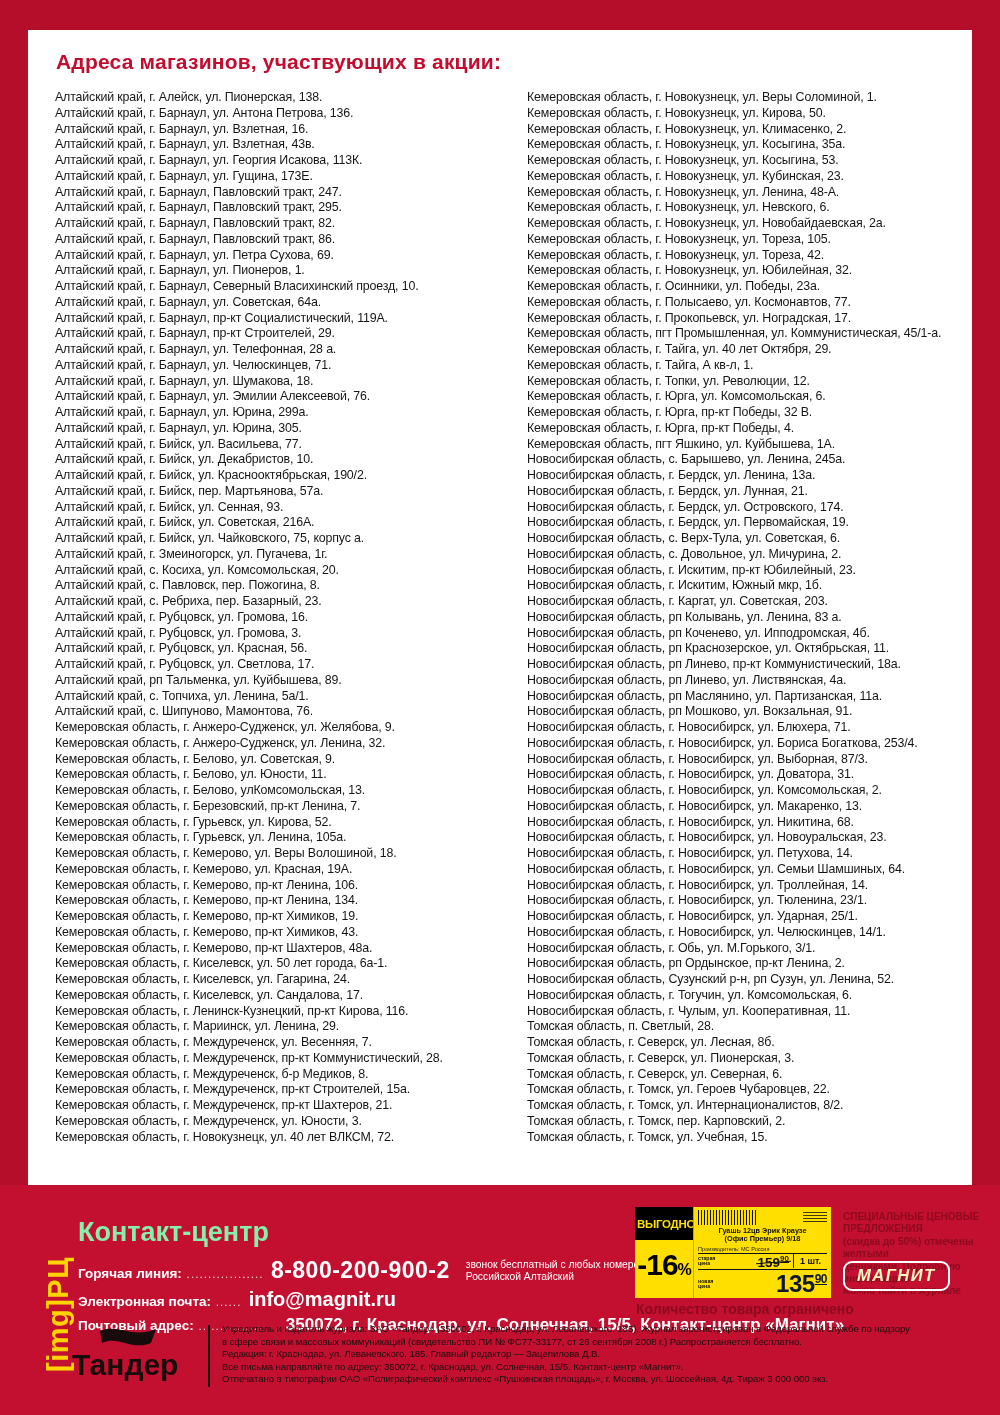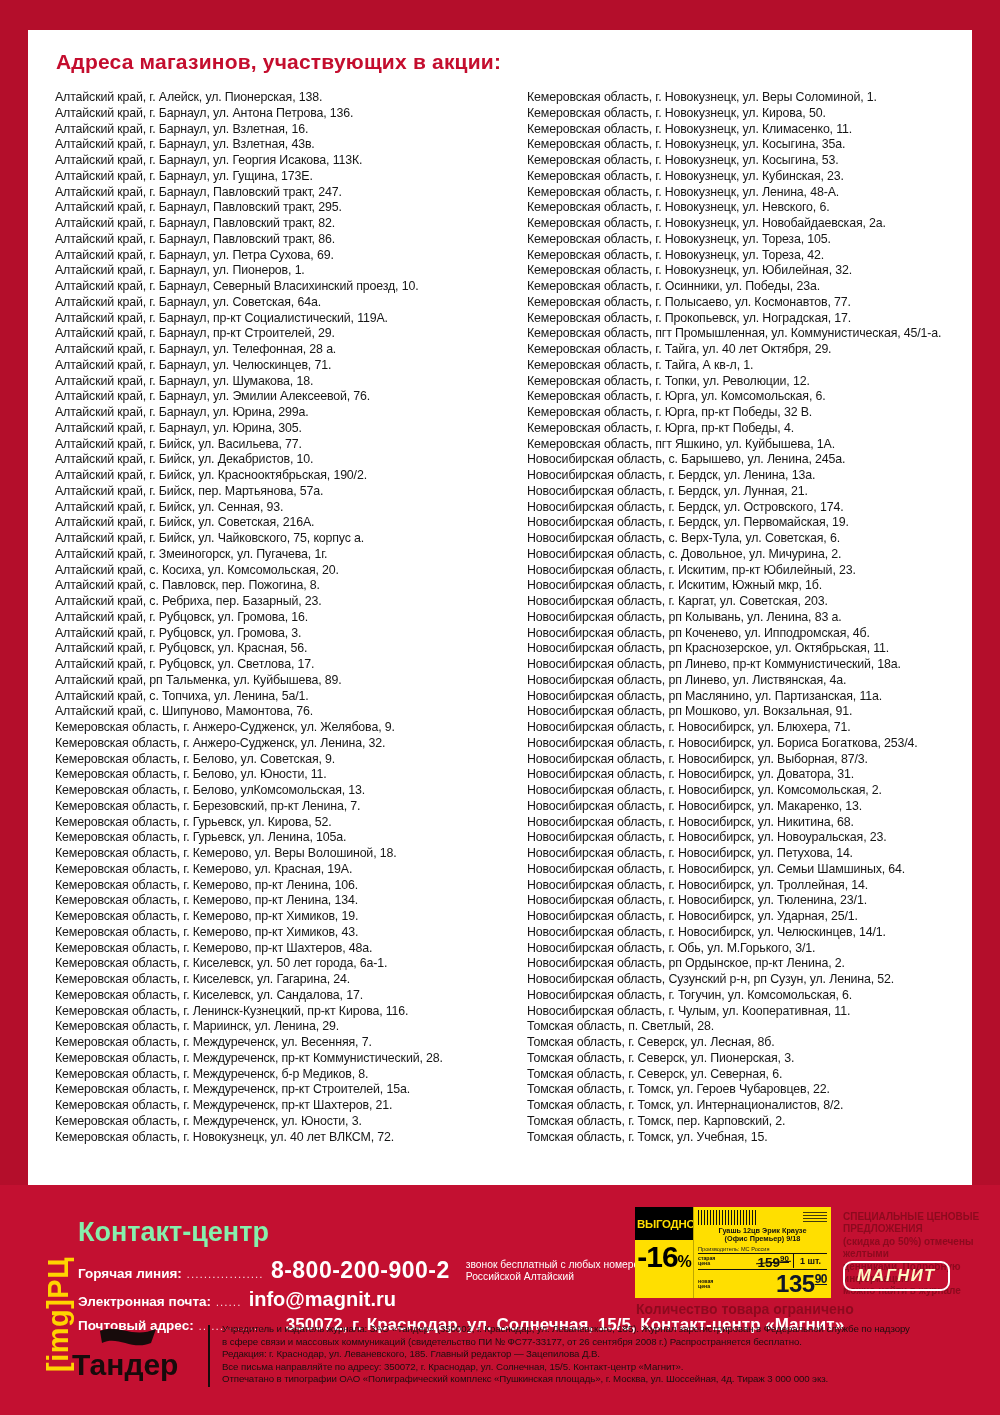--- a/index.html
+++ b/index.html
@@ -15,21 +15,21 @@
   .c-row{position:absolute;left:78px;display:flex;align-items:baseline;color:#fff;white-space:nowrap;}
   .c-label{font-size:13.5px;font-weight:bold;}
   .c-dots{font-size:10px;letter-spacing:1.5px;margin:0 7px 0 5px;opacity:.95;}
   .v-phone{font-size:23px;font-weight:bold;letter-spacing:.5px;}
   .v-email{font-size:20px;font-weight:bold;}
   .v-postal{font-size:17px;font-weight:bold;margin-left:16px;}
   .phone-note{font-size:10.3px;line-height:12px;font-weight:normal;margin-left:16px;align-self:center;}
   .promo{position:absolute;left:635px;top:22px;width:196px;height:91px;background:#ffdf00;display:flex;}
   .promo-left{width:58px;display:flex;flex-direction:column;}
   .vygodno{background:#000;color:#ffdf00;font-size:11.5px;font-weight:bold;text-align:center;padding:11px 2px 10px;letter-spacing:-.3px;}
-  .discount{color:#000;font-weight:bold;font-size:30px;text-align:center;letter-spacing:-1px;padding-top:0;}
+  .discount{color:#000;font-weight:bold;font-size:30px;text-align:center;letter-spacing:-1px;padding-top:8px;}
   .discount .pct{font-size:16px;}
   .tag{flex:1;position:relative;border-left:1px solid rgba(0,0,0,.25);padding:3px 4px 0 4px;}
   .barcode{width:58px;height:15px;background:repeating-linear-gradient(90deg,#111 0 1px,transparent 1px 3px);}
   .code-box{position:absolute;right:4px;top:4px;width:24px;height:11px;background:repeating-linear-gradient(0deg,#111 0 1px,transparent 1px 3px);opacity:.8;}
   .tag-name{text-align:center;font-size:7.3px;font-weight:bold;line-height:8.3px;margin-top:2px;color:#111;}
   .tag-manu{font-size:5.6px;color:#222;border-bottom:1px solid #111;padding:2px 0 1px;}
   .tag-grid{display:grid;grid-template-columns:25px 1fr 34px;align-items:center;}
   .tiny-label{font-size:5.2px;line-height:5.6px;font-weight:bold;color:#111;}
   .old-price{font-size:13.5px;font-weight:bold;color:#111;position:relative;justify-self:end;margin-right:4px;}
   .old-price .cents{font-size:8px;text-decoration:underline;vertical-align:super;}
@@ -119,21 +119,21 @@
         <div class="addr-line">Кемеровская область, г. Междуреченск, б-р Медиков, 8.</div>
         <div class="addr-line">Кемеровская область, г. Междуреченск, пр-кт Строителей, 15а.</div>
         <div class="addr-line">Кемеровская область, г. Междуреченск, пр-кт Шахтеров, 21.</div>
         <div class="addr-line">Кемеровская область, г. Междуреченск, ул. Юности, 3.</div>
         <div class="addr-line">Кемеровская область, г. Новокузнецк, ул. 40 лет ВЛКСМ, 72.</div>
       </div>
     <div class="col">
 
     <div class="addr-line">Кемеровская область, г. Новокузнецк, ул. Веры Соломиной, 1.</div>
         <div class="addr-line">Кемеровская область, г. Новокузнецк, ул. Кирова, 50.</div>
-        <div class="addr-line">Кемеровская область, г. Новокузнецк, ул. Климасенко, 11.</div>
+        <div class="addr-line">Кемеровская область, г. Новокузнецк, ул. Климасенко, 2.</div>
         <div class="addr-line">Кемеровская область, г. Новокузнецк, ул. Косыгина, 35а.</div>
         <div class="addr-line">Кемеровская область, г. Новокузнецк, ул. Косыгина, 53.</div>
         <div class="addr-line">Кемеровская область, г. Новокузнецк, ул. Кубинская, 23.</div>
         <div class="addr-line">Кемеровская область, г. Новокузнецк, ул. Ленина, 48-А.</div>
         <div class="addr-line">Кемеровская область, г. Новокузнецк, ул. Невского, 6.</div>
         <div class="addr-line">Кемеровская область, г. Новокузнецк, ул. Новобайдаевская, 2а.</div>
         <div class="addr-line">Кемеровская область, г. Новокузнецк, ул. Тореза, 105.</div>
         <div class="addr-line">Кемеровская область, г. Новокузнецк, ул. Тореза, 42.</div>
         <div class="addr-line">Кемеровская область, г. Новокузнецк, ул. Юбилейная, 32.</div>
         <div class="addr-line">Кемеровская область, г. Осинники, ул. Победы, 23а.</div>

